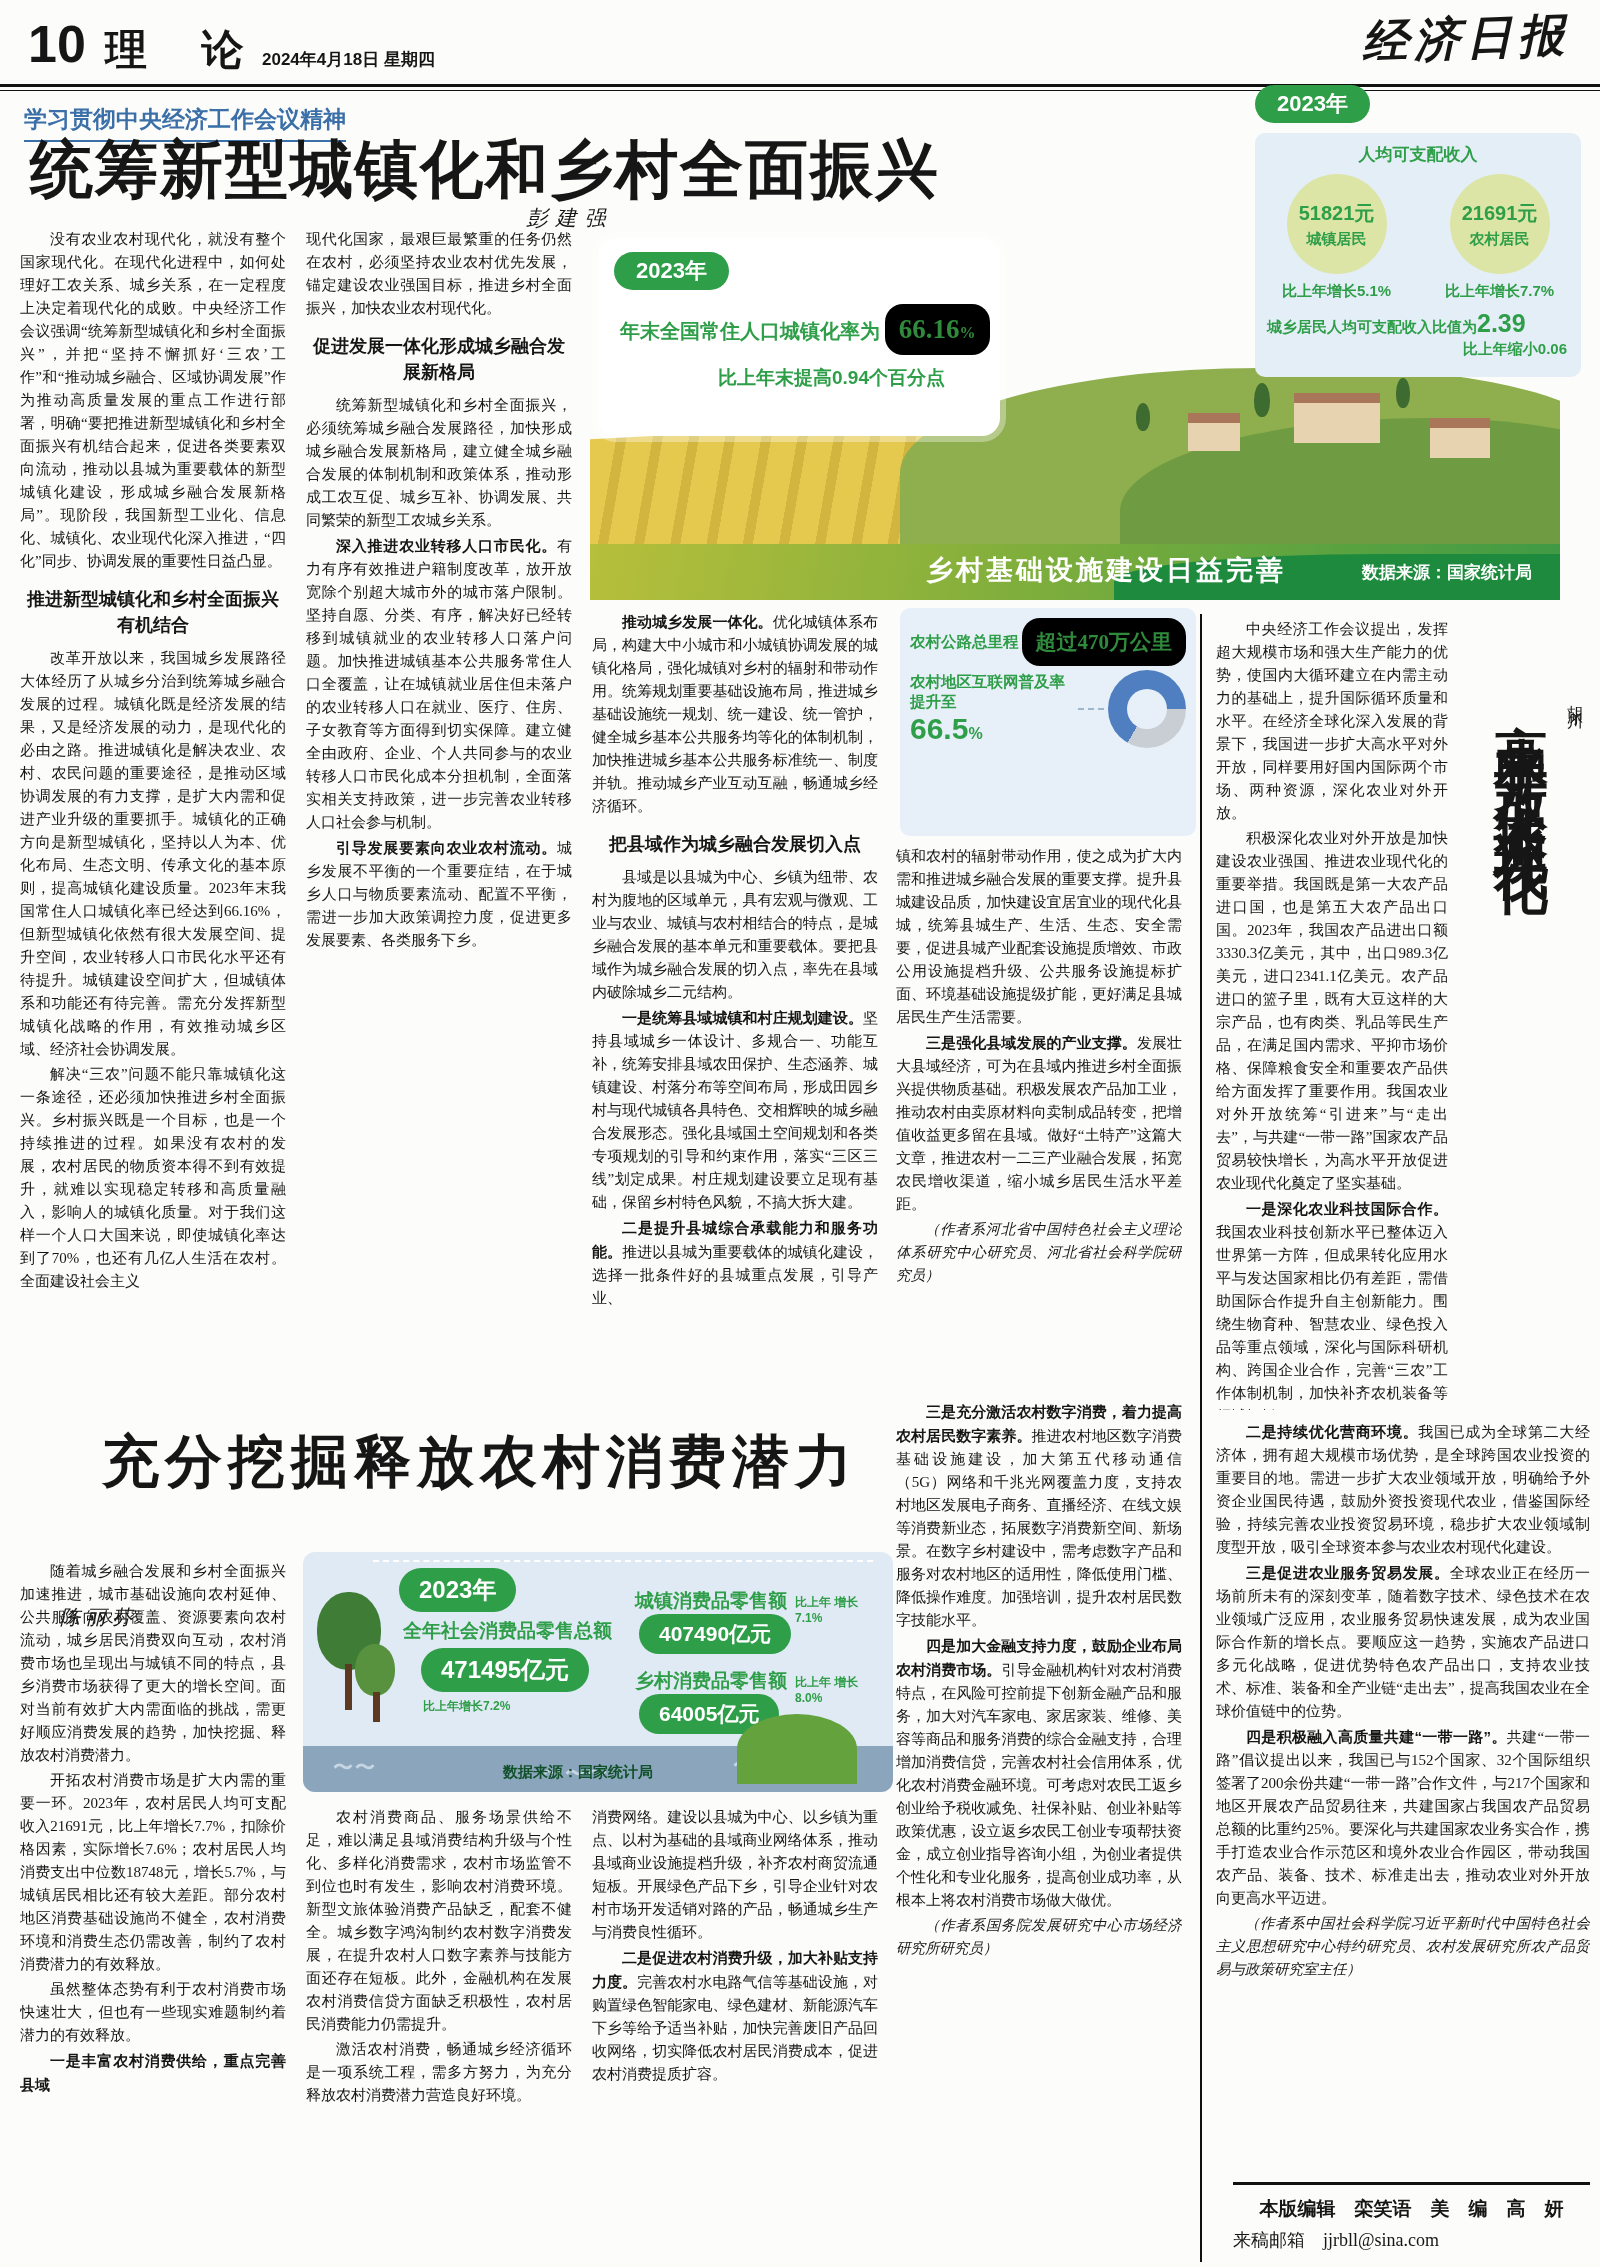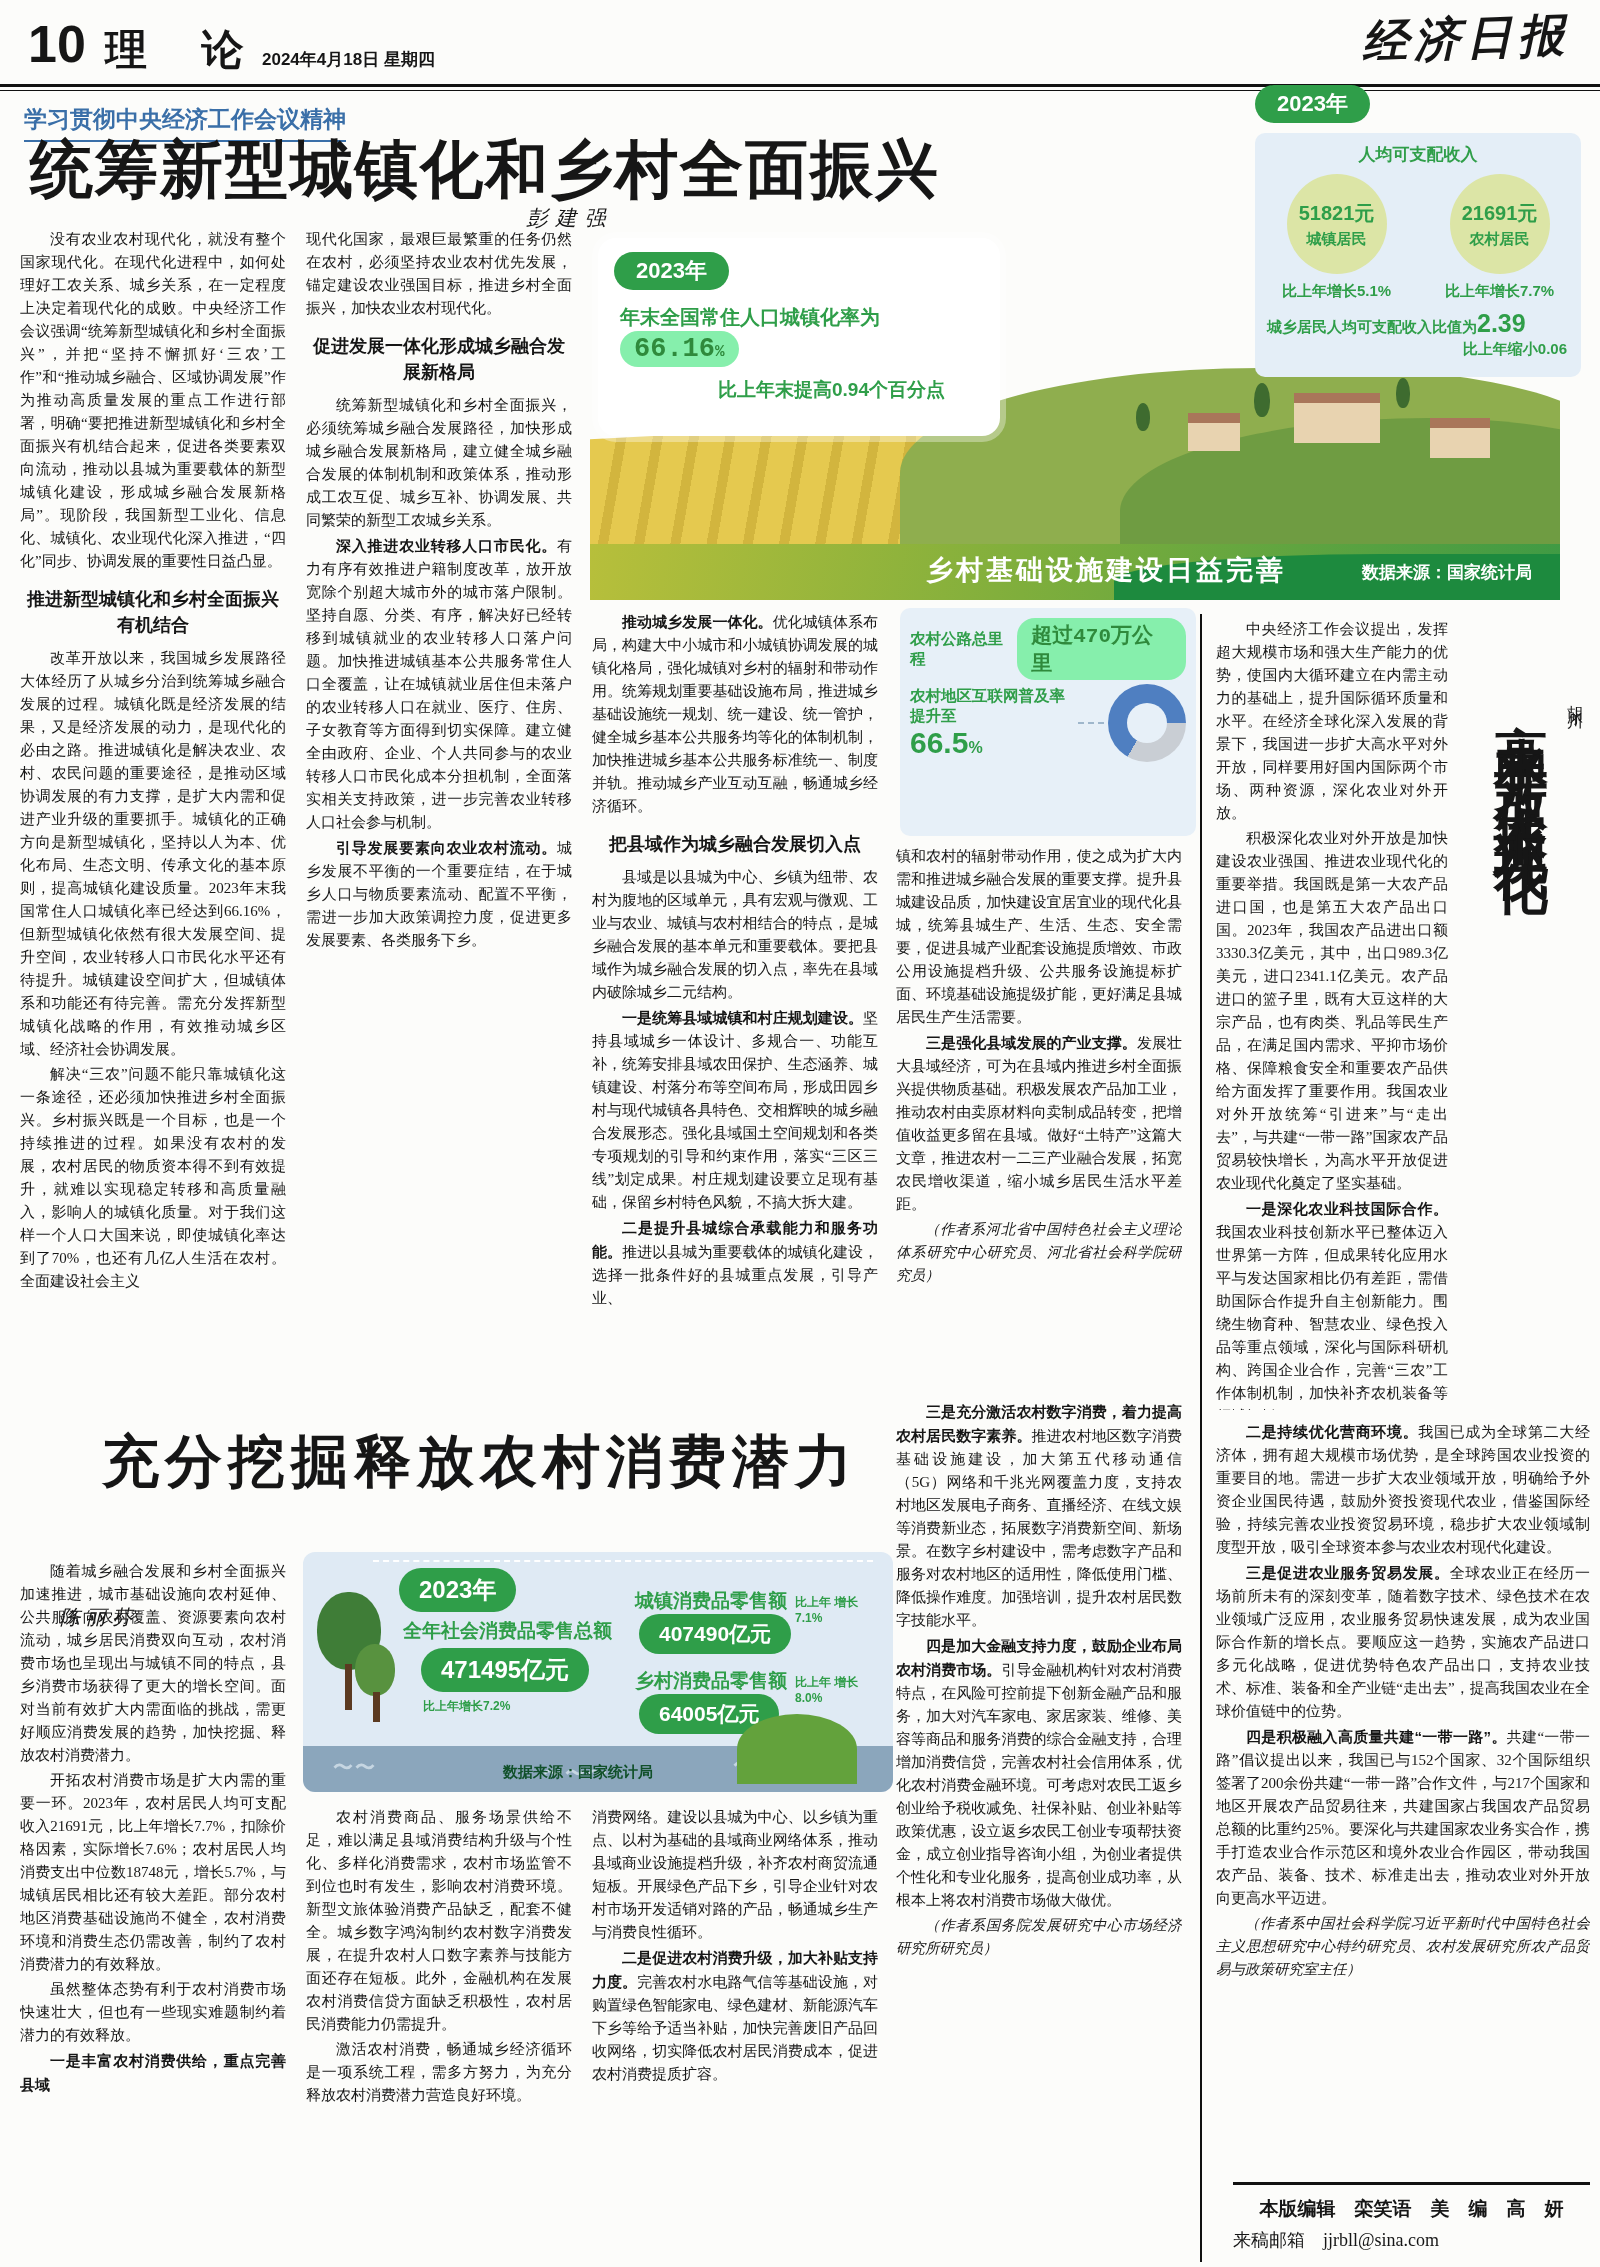--- a/index.html
+++ b/index.html
@@ -23,22 +23,22 @@
   .col p.p{text-indent:2em;}
   .col p.pc{text-indent:0;}
   .col p.lp{text-indent:2em;}
   .col p.lp b{font-family:"Liberation Sans",sans-serif;}
   .col p.sub{font-weight:900;text-align:center;text-indent:0;font-size:18px;line-height:26px;margin:13px 6px 9px 6px;
              font-family:"Liberation Sans",sans-serif;}
   .col p.credit{font-style:italic;text-indent:2em;font-size:14.5px;}
   
   .gpill{display:inline-block;background:#2f9e49;color:#fff;font-weight:900;border-radius:20px;
          padding:4px 22px;font-size:22px;font-family:"Liberation Sans",sans-serif;}
-  .ygpill{display:inline-block;background:#86efac;color:#2f8a3c;font-weight:900;border-radius:18px;
-         padding:3px 14px;font-family:Liberation Mono, monospace;}
+  .ygpill{display:inline-block;background:#000000;color:#2f8a3c;font-weight:900;border-radius:18px;
+         padding:10px 14px;font-family:Liberation Serif, serif;}
   .gtxt{color:#2f9e49;font-weight:900;font-family:"Liberation Sans",sans-serif;}
   
   .info-top{position:absolute;left:590px;top:228px;width:970px;height:372px;overflow:hidden;}
   .fields{position:absolute;left:0px;top:195px;width:620px;height:150px;
           background:repeating-linear-gradient(100deg,#e5c94f 0 26px,#d2b53e 26px 36px);transform:skewY(-3deg);}
   .hill1{position:absolute;right:-60px;top:140px;width:720px;height:210px;background:#8fae4e;border-radius:50% 40% 0 0;}
   .hill2{position:absolute;right:-120px;top:190px;width:560px;height:170px;background:#6f9c42;border-radius:55% 45% 0 0;}
   .house{position:absolute;background:#e8d3b0;border-top:10px solid #a9765a;}
   .tree{position:absolute;background:#3e6b2f;border-radius:50% 50% 45% 45%;}
   .banner{position:absolute;left:0;bottom:0;width:100%;height:56px;

